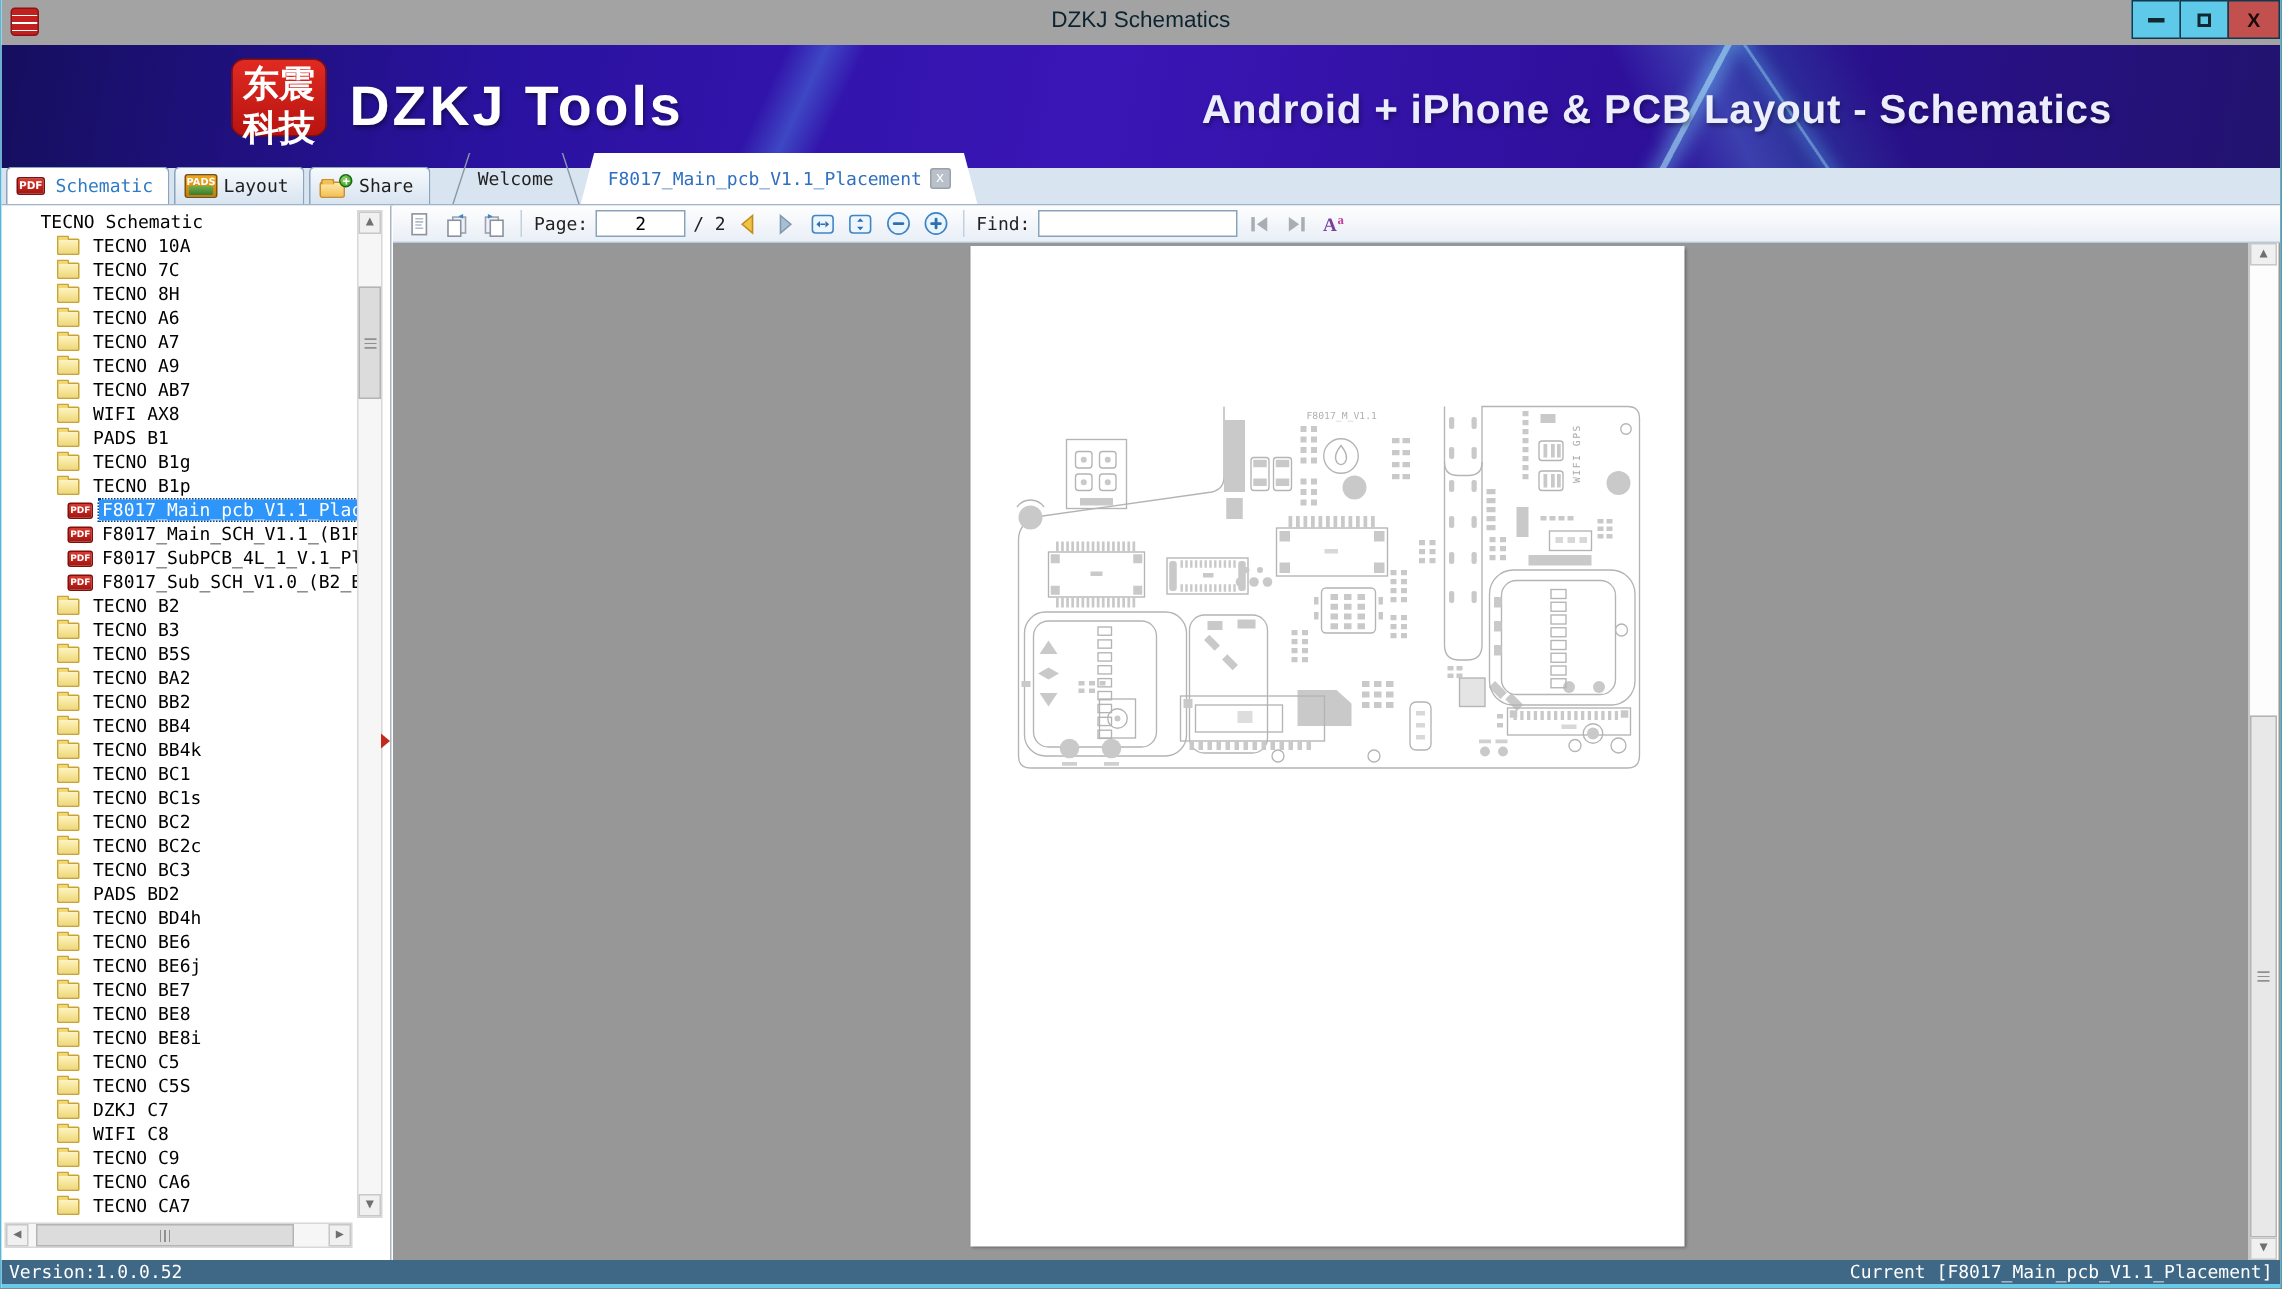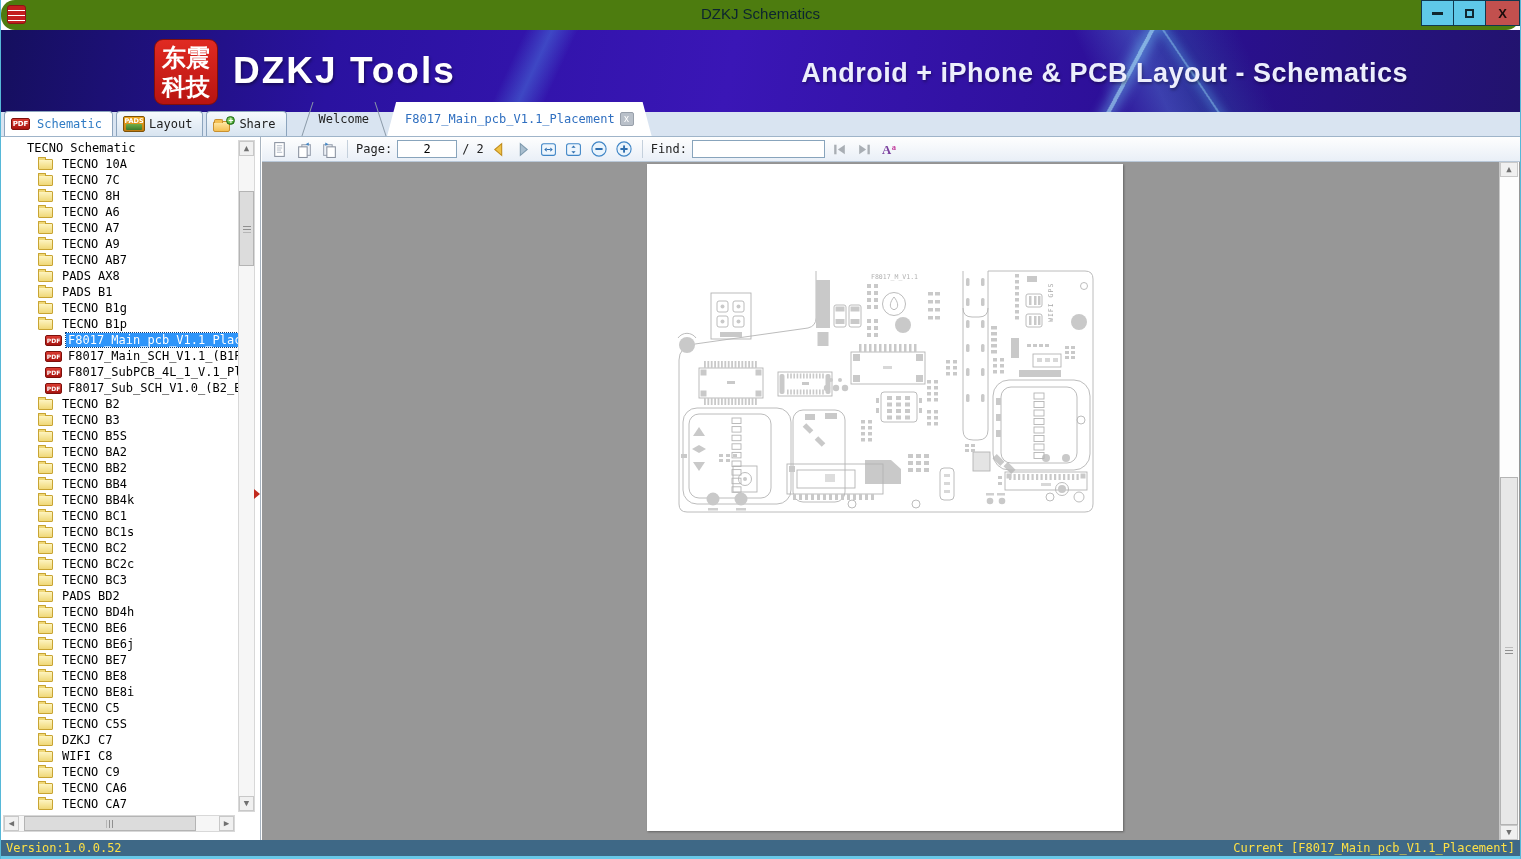--- a/index.html
+++ b/index.html
@@ -2,44 +2,44 @@
 <html><head>
 <meta charset="utf-8">
 <style>
   html,body{margin:0;padding:0;background:#444;}
   *{box-sizing:border-box;}
   .window{position:relative;width:1521px;height:859px;overflow:hidden;
           font-family:"DejaVu Sans Mono","Liberation Mono",monospace;
           border-left:1px solid #56b8d8;border-right:1px solid #56b8d8;background:#fff;}
 
   
-  .titlebar{position:absolute;left:0;top:0;width:100%;height:30px;background:#4d7c0f;border-radius:14px;}
+  .titlebar{position:absolute;left:0;top:0;width:100%;height:30px;background:#a3a3a3;}
   .title-logo{position:absolute;left:6px;top:5px;width:19px;height:19px;background:#c21f1f;border-radius:3px;border:1px solid #8d1414;
     background-image:linear-gradient(0deg,transparent 2px,#fff 2px,#fff 3px,transparent 3px,transparent 7px,#fff 7px,#fff 8px,transparent 8px,transparent 12px,#fff 12px,#fff 13px,transparent 13px),
                      linear-gradient(90deg,transparent 8px,#c21f1f 8px,#c21f1f 9px,transparent 9px);}
   .title-text{position:absolute;left:50%;top:5px;transform:translateX(-50%);font-family:"Liberation Sans",sans-serif;font-size:15px;color:#0c2430;}
   .win-btns{position:absolute;right:0;top:0;display:flex;height:27px;}
   .win-btn{width:33px;height:26px;border:1px solid #10384e;display:flex;align-items:center;justify-content:center;background:#5fc9e9;margin-left:-1px;}
   .win-btn.close{width:35px;background:#c2504e;}
   .glyph-min{width:11px;height:3px;background:#102830;}
   .glyph-max{width:9px;height:9px;border:2px solid #102830;}
   .glyph-x{font-family:"Liberation Sans",sans-serif;font-weight:bold;font-size:13px;color:#1a0c0c;}
 
   
   .banner{position:absolute;left:0;top:30px;width:100%;height:82px;overflow:hidden;
     background:linear-gradient(100deg,#150f5e 0%,#2a12a0 22%,#3a16b6 48%,#2c0f96 75%,#22136e 100%);}
   .banner .streak1{position:absolute;left:400px;top:-30px;width:260px;height:150px;
     background:linear-gradient(115deg,transparent 42%,rgba(90,190,255,.30) 50%,transparent 58%);}
   .banner .streak2{position:absolute;left:980px;top:-30px;width:420px;height:150px;
     background:linear-gradient(65deg,transparent 30%,rgba(110,210,255,.25) 42%,rgba(60,235,205,.15) 50%,transparent 64%);}
   .banner .beam1{position:absolute;left:1120px;top:-40px;width:4px;height:190px;background:rgba(170,240,255,.65);transform:rotate(28deg);box-shadow:0 0 12px 4px rgba(120,220,255,.45);}
   .banner .beam2{position:absolute;left:1205px;top:-30px;width:2px;height:190px;background:rgba(150,230,255,.5);transform:rotate(-34deg);box-shadow:0 0 10px 3px rgba(100,200,255,.35);}
-  .banner-logo{position:absolute;left:153px;top:9px;width:64px;height:66px;background:linear-gradient(#e02a22,#b81410);border-radius:9px;
+  .banner-logo{position:absolute;left:153px;top:9px;width:64px;height:52px;background:linear-gradient(#e02a22,#b81410);border-radius:9px;
     border:1px solid #7d0f0c;color:#fff;font-weight:bold;font-size:24px;line-height:29px;text-align:center;padding-top:3px;
-    font-family:Liberation Sans, sans-serif;}
+    font-family:Liberation Serif, serif;}
   .banner-appname{position:absolute;left:232px;top:20px;font-family:"Liberation Sans",sans-serif;font-weight:bold;font-size:37px;color:#fff;letter-spacing:2px;text-shadow:1px 2px 3px rgba(0,0,0,.4);}
   .banner-slogan{position:absolute;right:112px;top:28px;font-family:"Liberation Sans",sans-serif;font-weight:bold;font-size:27px;color:#eceefc;letter-spacing:.5px;text-shadow:1px 2px 3px rgba(0,0,0,.35);}
 
   
   .tabbar{position:absolute;left:0;top:112px;width:100%;height:25px;background:#d9e4f1;border-bottom:1px solid #9fb4c9;display:flex;align-items:flex-end;}
   .tab{height:25px;display:flex;align-items:center;gap:4px;padding:0 10px 0 6px;border:1px solid #8ca4bd;border-bottom:none;border-radius:4px 4px 0 0;
        background:linear-gradient(#f6fafd,#d8e4f0);font-size:12px;color:#202020;margin-left:3px;position:relative;}
   .tab.active{background:#fff;height:25px;z-index:2;}
   .tab.active .tab-label{color:#2f7bc4;}
   .tab-pdfpage{position:relative;width:22px;height:17px;flex:0 0 auto;}
@@ -106,21 +106,21 @@
   
   .docarea{position:absolute;left:0;top:25px;right:0;bottom:0;background:#979797;overflow:hidden;}
   .page{position:absolute;left:385px;top:2px;width:476px;height:667px;background:#fff;box-shadow:1px 1px 2px rgba(0,0,0,.35);}
   .pcb{position:absolute;left:28px;top:104px;}
   .doc-vscroll{position:absolute;right:1px;top:0;width:20px;bottom:0;background:#fdfdfd;border-left:1px solid #c8c8c8;}
   .doc-vscroll .up{top:0;width:18px;}
   .doc-vscroll .down{bottom:0;width:18px;}
   .doc-vscroll .thumb{position:absolute;left:0;top:315px;width:18px;height:348px;background:#e8e8e8;border:1px solid #b4b4b4;}
 
   
-  .statusbar{position:absolute;left:0;top:840px;width:100%;height:16px;background:#3e6886;color:#fde047;font-size:12px;
+  .statusbar{position:absolute;left:0;top:840px;width:100%;height:16px;background:#3e6886;color:#ffffff;font-size:12px;
              display:flex;justify-content:space-between;align-items:center;padding:0 5px;}
   .bottomline{position:absolute;left:0;top:856px;width:100%;height:3px;background:#69c9e9;}
 </style>
 </head>
 <body>
 
 <div class="window">
 
   <div class="titlebar">
     <div class="title-logo"></div>
@@ -222,21 +222,21 @@
               <span class="tree-label">TECNO A9</span>
             </div>
 
             <div class="tree-row">
               <span class="folder-icon"></span>
               <span class="tree-label">TECNO AB7</span>
             </div>
 
             <div class="tree-row">
               <span class="folder-icon"></span>
-              <span class="tree-label">PADS AX8</span>
+              <span class="tree-label">WIFI AX8</span>
             </div>
 
             <div class="tree-row">
               <span class="folder-icon"></span>
               <span class="tree-label">PADS B1</span>
             </div>
 
             <div class="tree-row">
               <span class="folder-icon"></span>
               <span class="tree-label">TECNO B1g</span>

